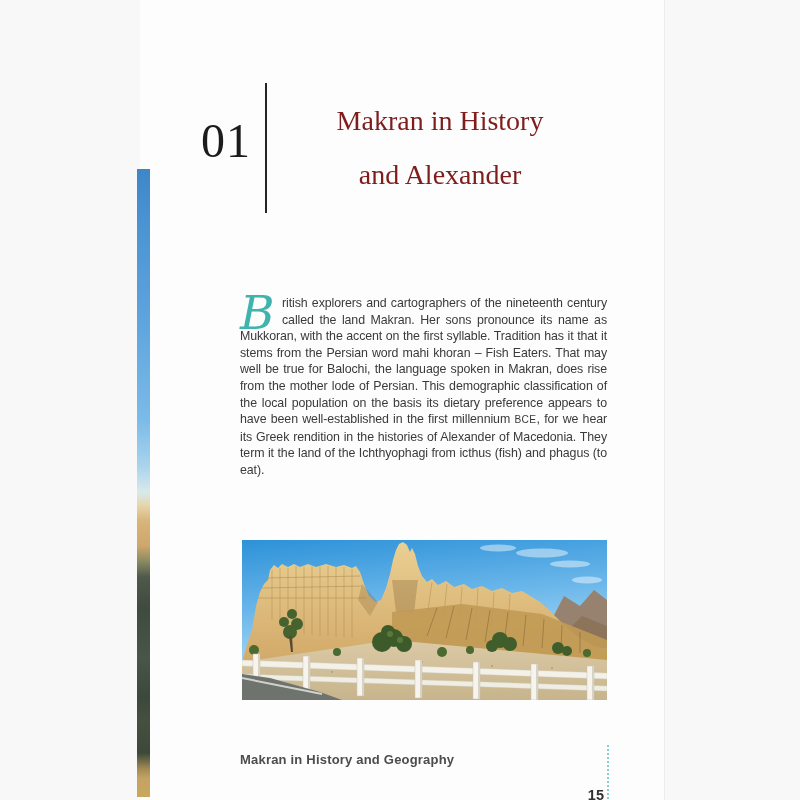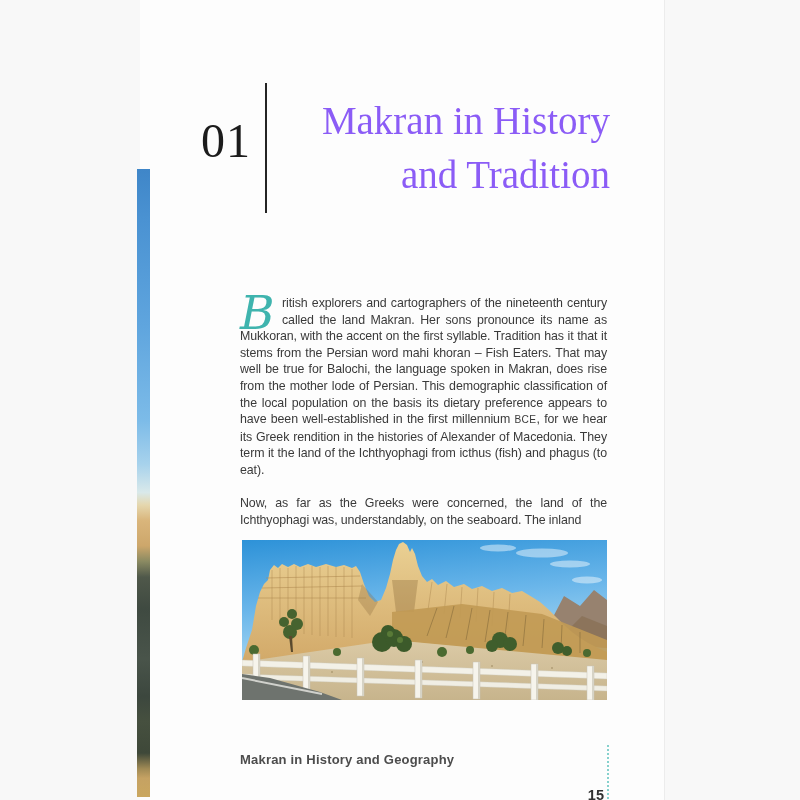--- a/index.html
+++ b/index.html
@@ -27,21 +27,21 @@
     position:absolute;left:196px;top:117px;width:60px;
     font-family:"Liberation Serif",serif;font-size:48px;line-height:1;
     color:#1c1c1c;text-align:center;letter-spacing:1px;
   }
   .chapter-divider{
     position:absolute;left:265px;top:83px;width:2px;height:130px;background:#242424;
   }
   .chapter-title{
     position:absolute;left:270px;top:94px;width:340px;margin:0;
     font-family:"Liberation Serif",serif;font-weight:500;
-    font-size:39px;line-height:54px;color:#8b5cf6;text-align:right;
+    font-size:28px;line-height:54px;color:#7f1d1d;text-align:center;
   }
   .chapter-title span{display:block;}
   
   .body-text{
     position:absolute;left:240px;top:295px;width:367px;
     font-size:12.4px;line-height:16.6px;color:#3a3a3a;
     letter-spacing:-0.1px;
   }
   .body-text p{margin:0;text-align:justify;}
   .body-text p + p{margin-top:16.6px;}
@@ -78,28 +78,27 @@
   <div class="page"></div>
 
   <div class="page-sliver"></div>
 
   <div class="chapter-number">01</div>
 
   <div class="chapter-divider"></div>
 
   <h1 class="chapter-title">
     <span>Makran in History</span>
-    <span>and Tradition</span>
+    <span>and Alexander</span>
   </h1>
 
   <div class="body-text">
     <p>
       <span class="dropcap">B</span><span>ritish explorers and cartographers of the nineteenth century called the land Makran. Her sons pronounce its name as Mukkoran, with the accent on the first syllable. Tradition has it that it stems from the Persian word mahi khoran – Fish Eaters. That may well be true for Balochi, the language spoken in Makran, does rise from the mother lode of Persian. This demographic classification of the local population on the basis its dietary preference appears to have been well-established in the first millennium </span><span class="sc">BCE</span><span>, for we hear its Greek rendition in the histories of Alexander of Macedonia. They term it the land of the Ichthyophagi from icthus (fish) and phagus (to eat).</span>
     </p>
-    <p>Now, as far as the Greeks were concerned, the land of the Ichthyophagi was, understandably, on the seaboard. The inland</p>
   </div>
 
   <div class="photo">
     <svg viewBox="0 0 365 160" preserveAspectRatio="none">
       <defs>
         <linearGradient id="sky" x1="0" y1="0" x2="0.25" y2="1">
           <stop offset="0" stop-color="#2d92d8"></stop>
           <stop offset="0.55" stop-color="#6ab6ea"></stop>
           <stop offset="1" stop-color="#a5d6f2"></stop>
         </linearGradient>

